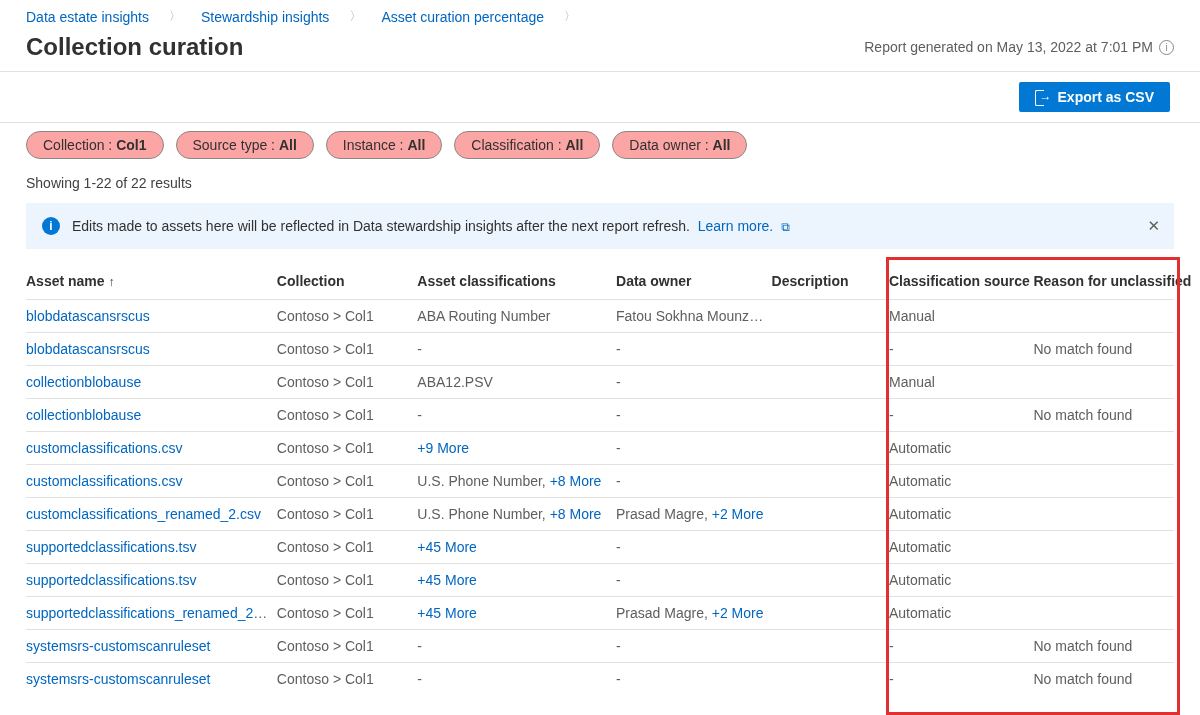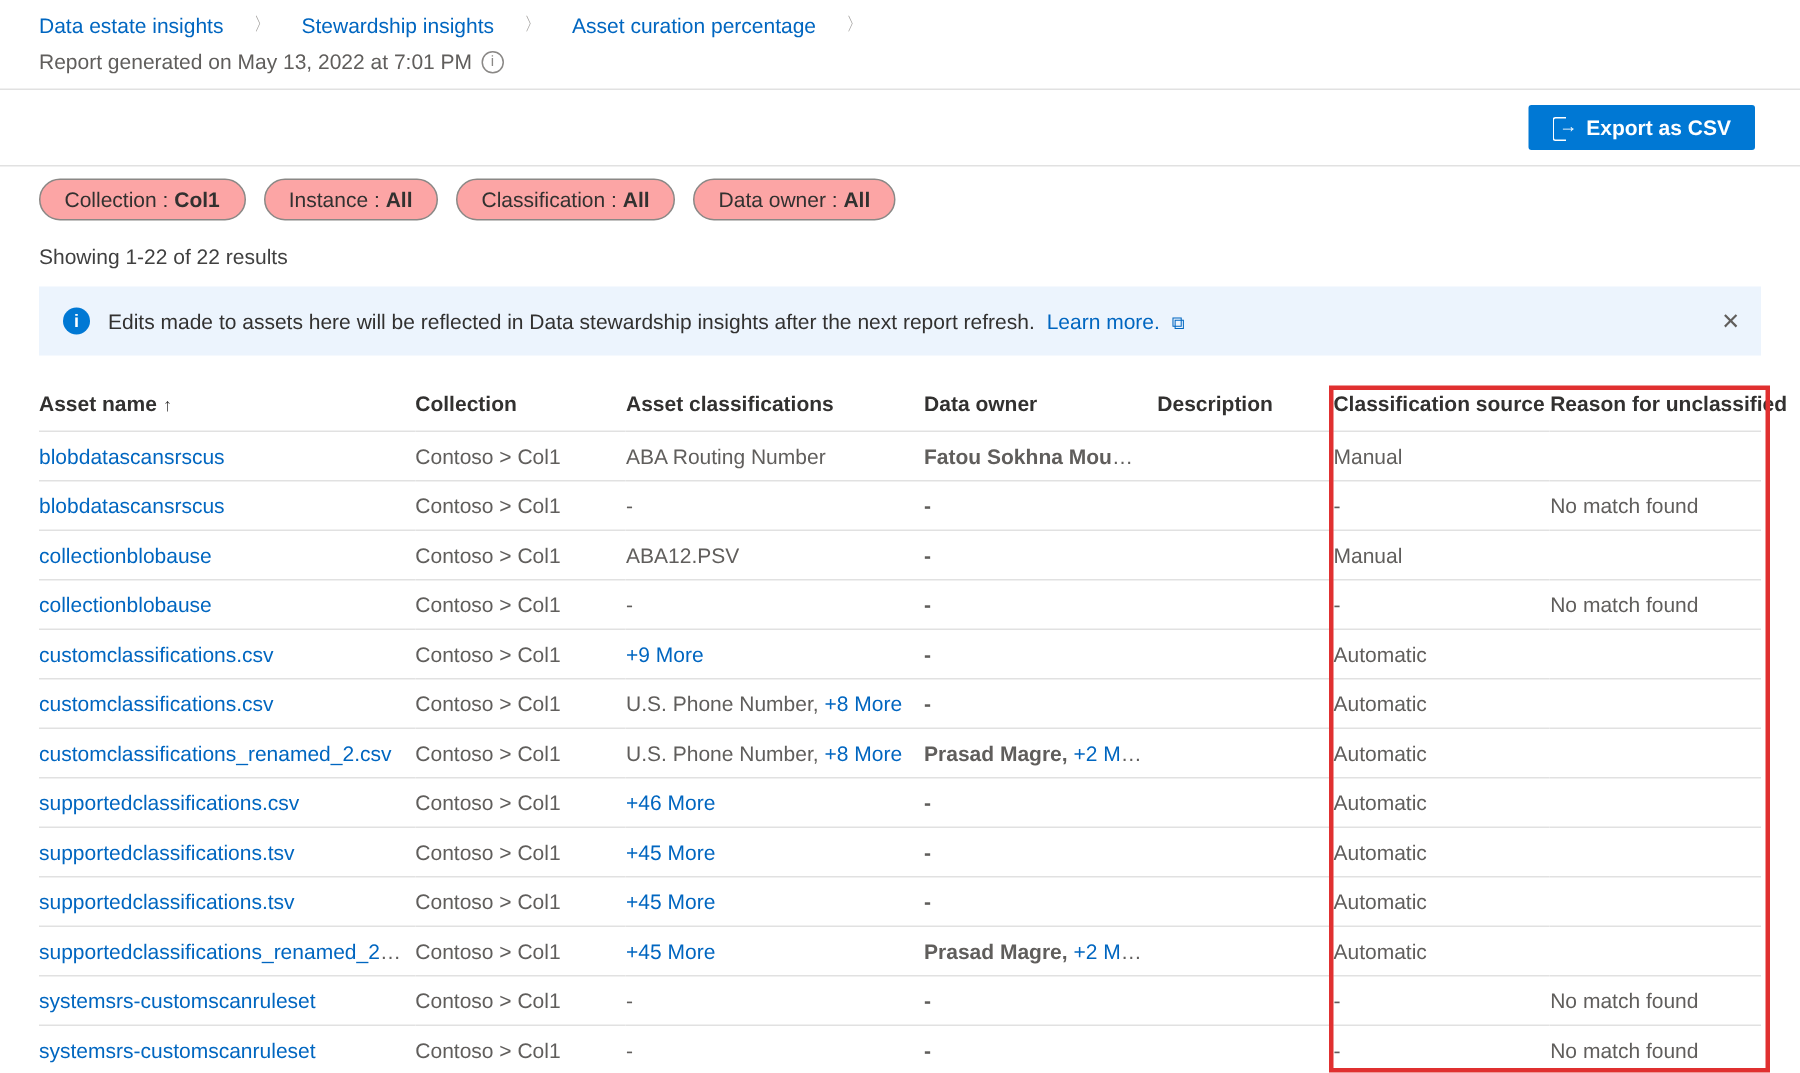--- a/index.html
+++ b/index.html
@@ -54,59 +54,61 @@
   .banner .close{position:absolute;right:14px;top:14px;color:#605e5c;cursor:pointer;font-size:15px;}
 
   
   .tablewrap{padding:0 26px 20px;position:relative;}
   table{width:100%;border-collapse:collapse;table-layout:fixed;}
   th{font-weight:600;text-align:left;padding:10px 8px 10px 0;font-size:14px;color:var(--text);white-space:nowrap;}
   th .sort{margin-left:4px;font-size:12px;}
   tbody tr{border-top:1px solid var(--border);}
   td{padding:8px 8px 8px 0;font-size:14px;color:#605e5c;vertical-align:middle;white-space:nowrap;overflow:hidden;text-overflow:ellipsis;}
   td.link a, .more{color:var(--link);text-decoration:none;cursor:pointer;}
-  .owner-compound{color:#605e5c;font-weight:bold;}
+  .owner-compound{color:#605e5c;}
 
   
   .hlbox{position:absolute;border:3px solid var(--hl);pointer-events:none;}
 </style>
 </head>
 <body>
 
 <div class="page">
 
   <nav class="crumb">
     <a>Data estate insights</a>
     <span class="chev">〉</span>
     <a>Stewardship insights</a>
     <span class="chev">〉</span>
     <a>Asset curation percentage</a>
     <span class="chev">〉</span>
   </nav>
 
   <div class="titlebar">
+    <h1>Collection curation</h1>
     <div class="report-meta">
       <span>Report generated on May 13, 2022 at 7:01 PM</span>
       <span class="info-circle">i</span>
     </div>
   </div>
 
   <div class="hr"></div>
 
   <div class="exportbar">
     <button class="btn-primary">
       <span class="export-ico"></span>
       <span>Export as CSV</span>
     </button>
   </div>
 
   <div class="hr"></div>
 
   <div class="filterbar" id="filterbar">
       <span class="pill">Collection : <b>Col1</b></span>
+      <span class="pill">Source type : <b>All</b></span>
       <span class="pill">Instance : <b>All</b></span>
       <span class="pill">Classification : <b>All</b></span>
       <span class="pill">Data owner : <b>All</b></span>
     </div>
 
   <div class="countline">Showing 1-22 of 22 results</div>
 
   <div class="banner">
     <span class="icon">i</span>
     <span class="msg">
@@ -199,29 +201,20 @@
           <tr>
             <td class="link"><a>customclassifications_renamed_2.csv</a></td>
             <td>Contoso &gt; Col1</td>
             <td>U.S. Phone Number, <a class="more">+8 More</a></td>
             <td><span class="owner-compound">Prasad Magre, </span><a class="more">+2 More</a></td>
             <td></td>
             <td>Automatic</td>
             <td></td>
           </tr>
           <tr>
-            <td class="link"><a>supportedclassifications.csv</a></td>
-            <td>Contoso &gt; Col1</td>
-            <td><a class="more">+46 More</a></td>
-            <td><span class="owner-compound">-</span></td>
-            <td></td>
-            <td>Automatic</td>
-            <td></td>
-          </tr>
-          <tr>
             <td class="link"><a>supportedclassifications.tsv</a></td>
             <td>Contoso &gt; Col1</td>
             <td><a class="more">+45 More</a></td>
             <td><span class="owner-compound">-</span></td>
             <td></td>
             <td>Automatic</td>
             <td></td>
           </tr>
           <tr>
             <td class="link"><a>supportedclassifications.tsv</a></td>

